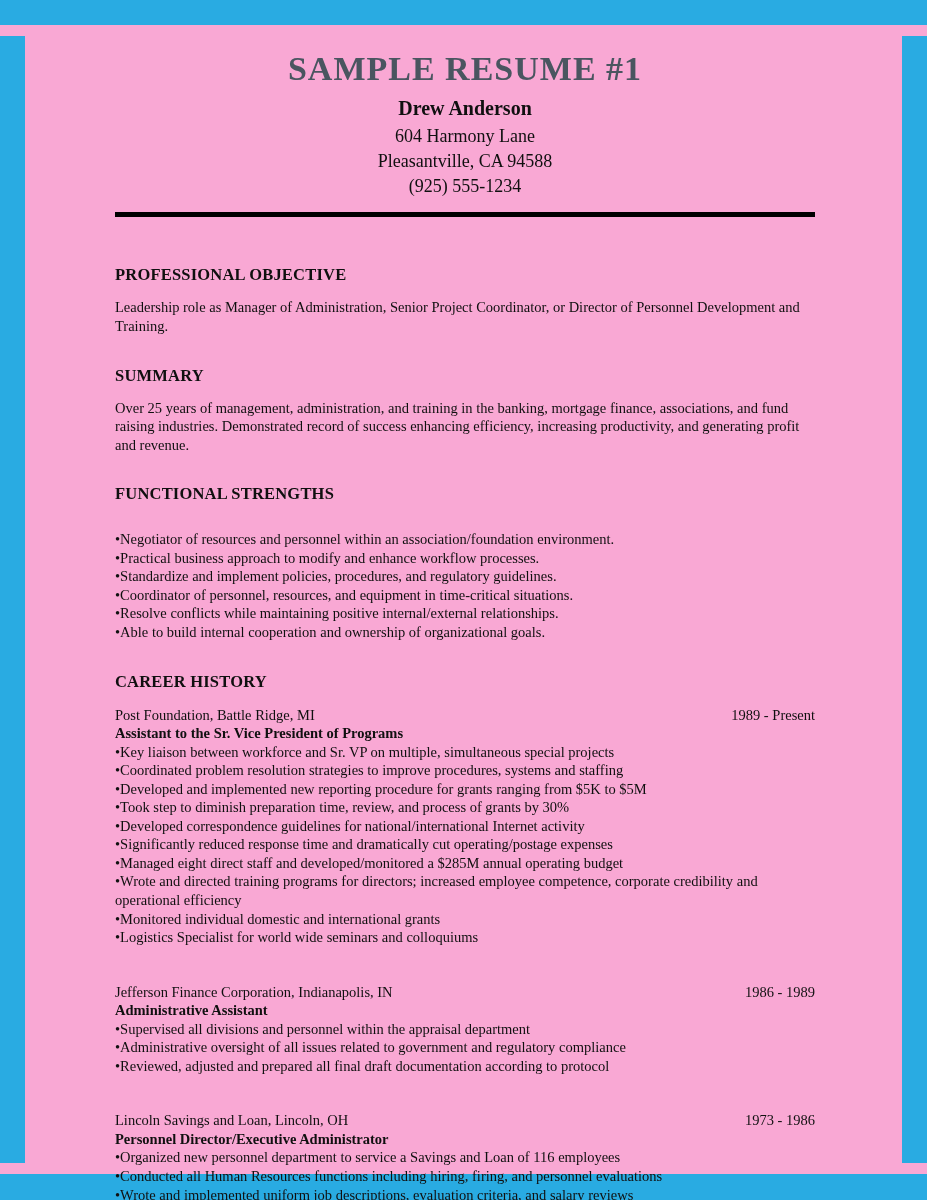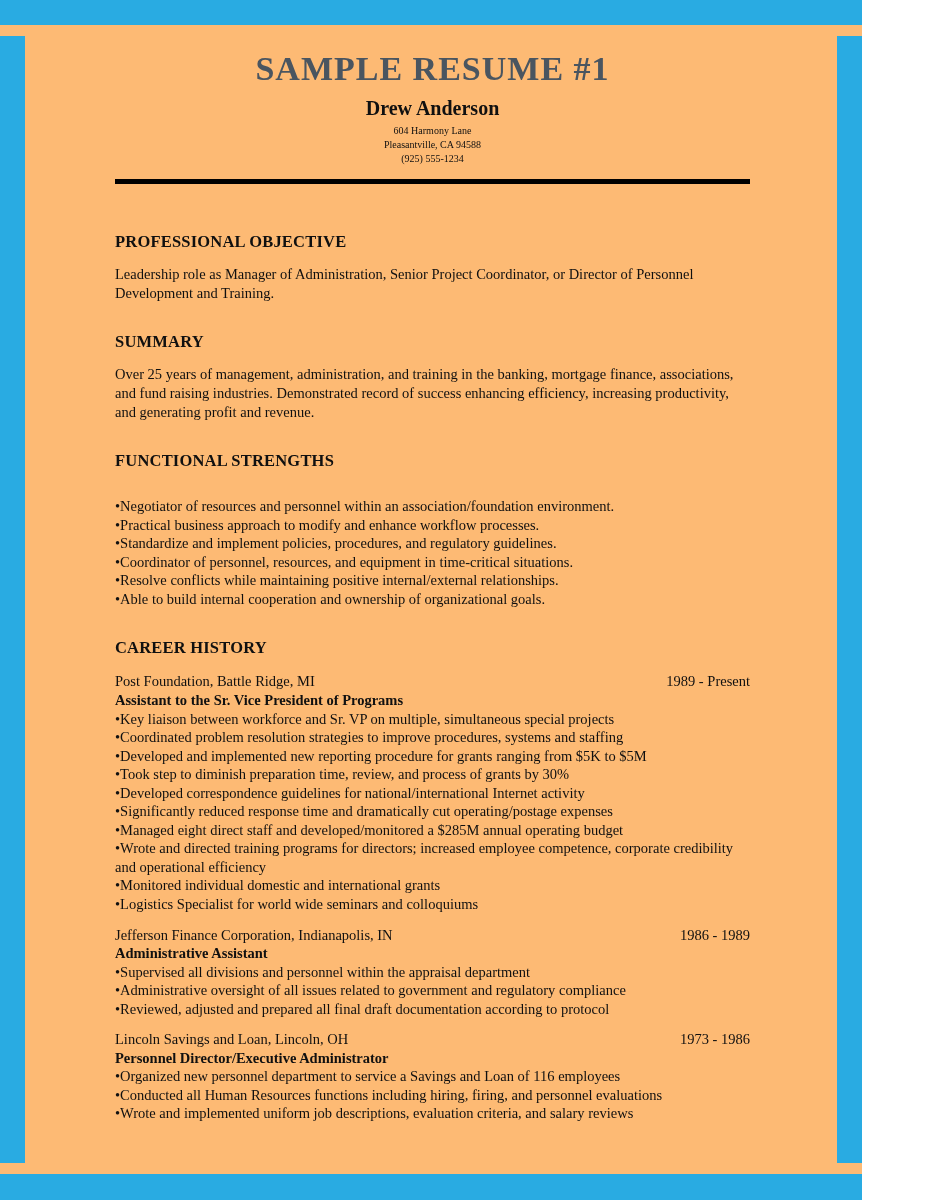--- a/index.html
+++ b/index.html
@@ -1,20 +1,20 @@
 <!DOCTYPE html>
 <html><head>
 <meta charset="utf-8">
 <style>
   html, body { margin: 0; padding: 0; background: #ffffff; }
   .canvas {
     position: relative;
-    width: 862px;
+    width: 927px;
     height: 1200px;
-    background: #fdba74;
+    background: #f9a8d4;
     overflow: hidden;
     font-family: "Liberation Serif", serif;
     color: #101010;
   }
   
   .bar { position: absolute; background: #29abe2; }
   .bar-top    { left: 0; top: 0; width: 100%; height: 25px; }
   .bar-bottom { left: 0; bottom: 0; width: 100%; height: 26px; }
   .bar-left   { left: 0; top: 36px; width: 25px; height: 1127px; }
   .bar-right  { right: 0; top: 36px; width: 25px; height: 1127px; }
@@ -27,21 +27,21 @@
   }
   .res-header { text-align: center; padding-top: 50px; }
   .res-title {
     margin: 0;
     font-size: 34px;
     font-weight: bold;
     letter-spacing: 1px;
     color: #4a5560;
   }
   .res-name { font-size: 20px; font-weight: bold; margin-top: 9px; }
-  .addr-line { font-size: 10px; line-height: 1.38; }
+  .addr-line { font-size: 18px; line-height: 1.38; }
   .addr-block { margin-top: 4px; }
   .rule {
     height: 5px;
     background: #000000;
     margin-top: 14px;
   }
 
   .sec-heading {
     margin: 0;
     font-size: 16.5px;
@@ -56,21 +56,21 @@
     line-height: 1.28;
   }
   .bullet-list { margin-top: 26px; }
   .bullet {
     font-size: 14.5px;
     line-height: 1.28;
   }
   .bullet::before { content: "\2022 "; }
 
   .career { margin-top: 14px; }
-  .job { margin-top: 12px; }
+  .job { margin-top: 36px; }
   .job:first-child { margin-top: 14px; }
   .job-head {
     display: flex;
     justify-content: space-between;
     font-size: 14.5px;
     line-height: 1.28;
   }
   .job-title {
     font-weight: bold;
     font-size: 14.5px;

